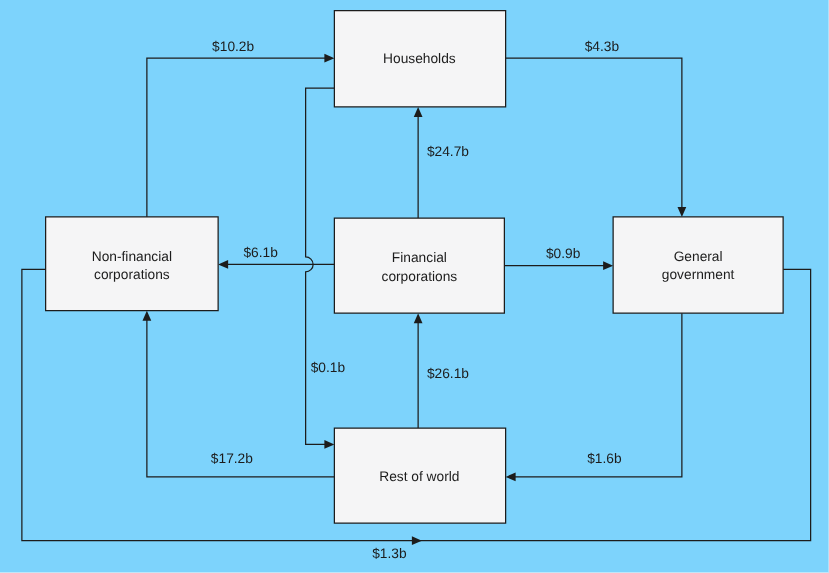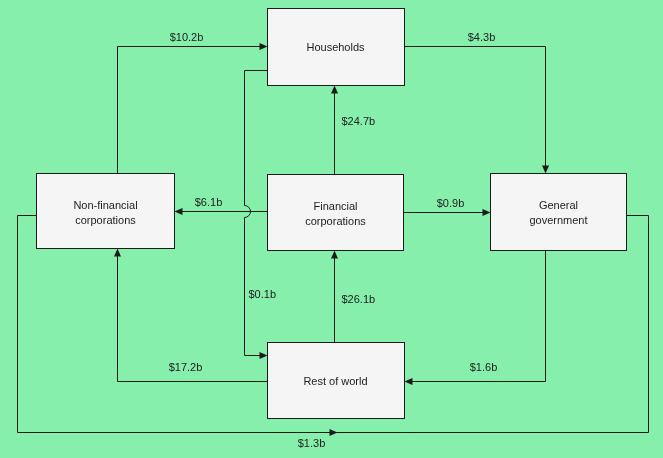--- a/index.html
+++ b/index.html
@@ -7,21 +7,21 @@
     padding: 0;
     background: #f5f5f6;
     width: 663px;
     height: 458px;
     overflow: hidden;
   }
   .canvas {
     position: relative;
     width: 663px;
     height: 458px;
-    background: #86efac;
+    background: #7dd3fc;
   }
   svg text {
     font-family: "Liberation Sans", "DejaVu Sans", sans-serif;
     font-size: 11px;
     fill: #1c1c1c;
   }
   .node {
     fill: #f5f5f6;
     stroke: #1c1c1c;
     stroke-width: 1;

